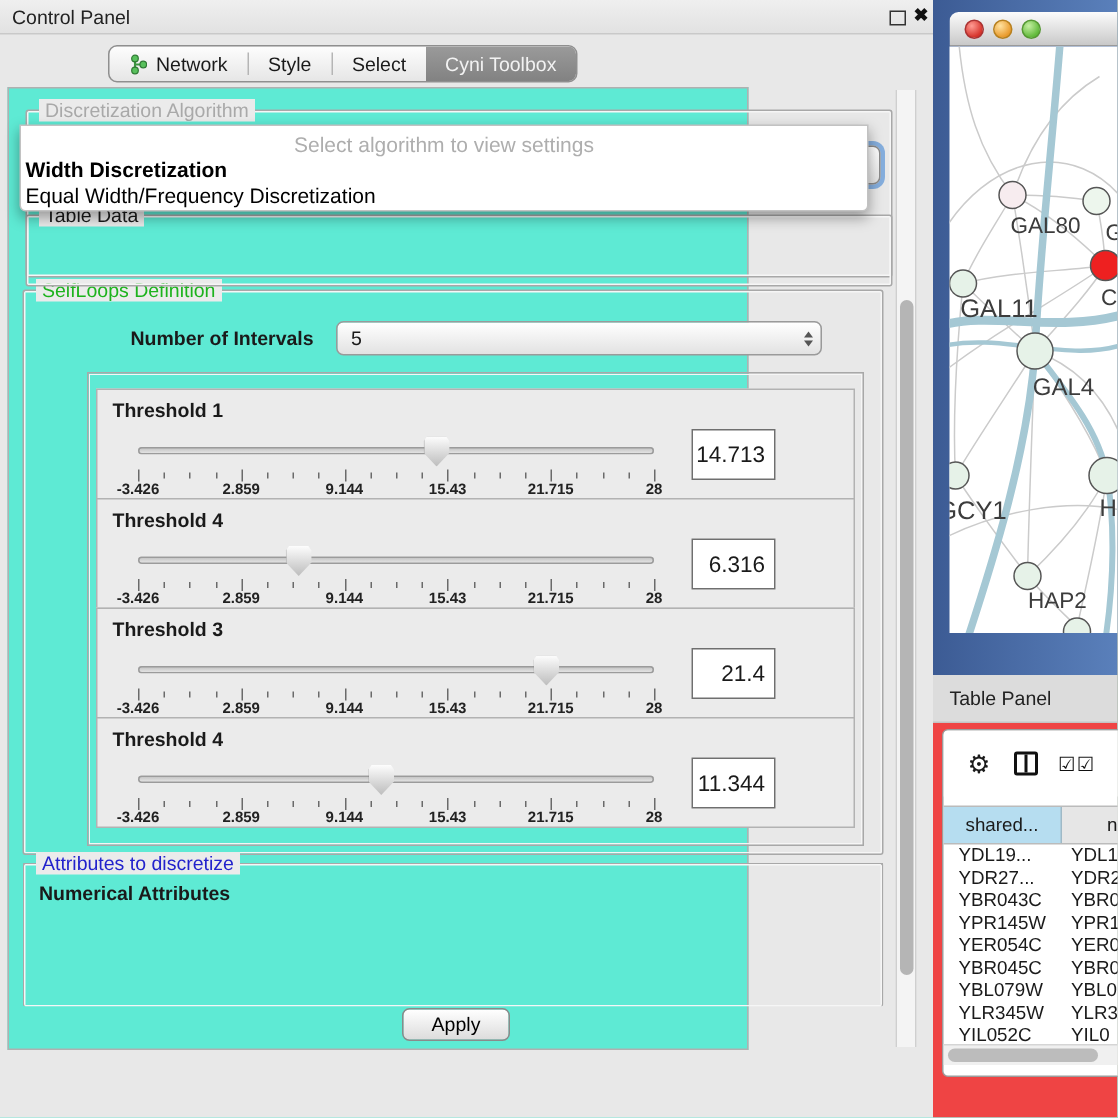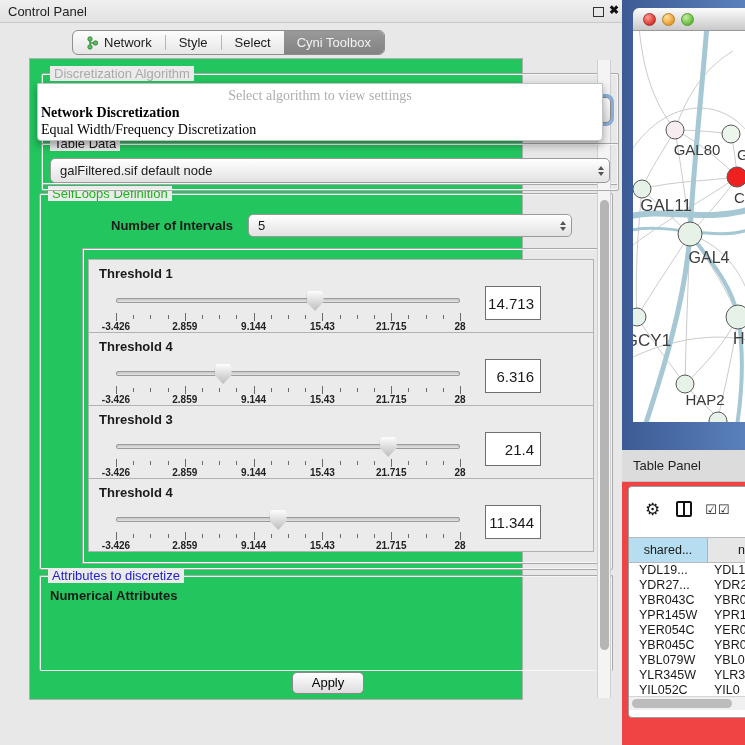--- a/index.html
+++ b/index.html
@@ -19,35 +19,35 @@
   .tab-group { position:absolute; display:flex; height:25px; border:1px solid #8f8f8f; border-radius:6px;
     background:linear-gradient(#fdfdfd,#e6e6e6); overflow:hidden; align-items:stretch; }
   .tab { display:flex; align-items:center; padding:0 13px; font-size:13px; color:#1a1a1a; white-space:nowrap; }
   .tab.active { background:linear-gradient(#9a9a9a,#828282); color:#f2f2f2; }
   .tab-sep { width:1px; background:#b5b5b5; margin:4px 0; }
   .top-tabs { left:72px; top:30px; }
   .bottom-tabs { left:144px; top:704px; height:23px; }
   .net-icon { margin-right:6px; display:inline-flex; }
 
   .cp-content { position:absolute; left:5px; top:58px; width:494px; height:642px;
-    background:#22c55e; border:1px solid #b0b0b0;margin-left:24px; }
+    background:#5eead4; border:1px solid #b0b0b0; }
 
   
   .groupbox { position:absolute; border:1px solid #a8a8a8; border-radius:2px; box-shadow:inset 0 0 0 1px #f6f6f6; }
   .legend { position:absolute; top:-8px; left:8px; background:#ebebeb; padding:0 4px; font-size:13px; }
   .legend.green { color:#1db31d; }
   .legend.blue { color:#2222cc; }
   .legend.faded { color:#a9a9a9; }
 
   
   .algo-group { left:11px; top:14px; width:578px; height:112px; }
   .algo-combo { position:absolute; left:19px; top:38px; width:562px; height:26px; border:1px solid #8a8a8a;
     border-radius:5px; background:linear-gradient(#fff,#e4e4e4); box-shadow:0 0 0 3px #85aedd; z-index:2; }
   .algo-popup { position:absolute; left:7px; top:24px; width:566px; height:58px; background:#fff;
-    border:1px solid #c2c2c2; border-radius:0 0 4px 4px; box-shadow:0 4px 9px rgba(0,0,0,0.35); z-index:5;font-family:Liberation Serif, serif; }
+    border:1px solid #c2c2c2; border-radius:0 0 4px 4px; box-shadow:0 4px 9px rgba(0,0,0,0.35); z-index:5; }
   .popup-hint { position:absolute; left:0; top:4px; width:100%; text-align:center; color:#aeaeae; font-size:14px; }
   .popup-opt-1 { position:absolute; left:3px; top:21px; font-size:14px; font-weight:bold; color:#000; }
   .popup-opt-2 { position:absolute; left:3px; top:38px; font-size:14px; color:#000; }
 
   
   .combo { position:absolute; border:1px solid #9a9a9a; border-radius:5px;
     background:linear-gradient(#ffffff,#e2e2e2); display:flex; align-items:center; }
   .combo .val { padding-left:9px; font-size:13px; flex:1; overflow:hidden; white-space:nowrap; }
   .stepper { width:16px; display:flex; flex-direction:column; align-items:center; justify-content:center; gap:2px; }
   .arr-up { width:0; height:0; border-left:3.5px solid transparent; border-right:3.5px solid transparent; border-bottom:4.5px solid #555; }
@@ -160,33 +160,26 @@
     </nav>
 
     <div class="cp-content">
 
       <div class="groupbox algo-group">
         <span class="legend faded">Discretization Algorithm</span>
       </div>
       <div class="algo-combo"></div>
       <div class="algo-popup">
         <div class="popup-hint">Select algorithm to view settings</div>
-        <div class="popup-opt-1">Network Discretization</div>
+        <div class="popup-opt-1">Width Discretization</div>
         <div class="popup-opt-2">Equal Width/Frequency Discretization</div>
       </div>
 
       <div class="groupbox tabledata-group">
         <span class="legend">Table Data</span>
-        <div class="combo tabledata-combo">
-          <span class="val">galFiltered.sif default node</span>
-          <span class="stepper">
-              <span class="arr-up"></span>
-              <span class="arr-dn"></span>
-            </span>
-        </div>
       </div>
 
       <div class="groupbox interval-group">
         <span class="legend green">SelfLoops Definition</span>
         <span class="numint-label">Number of Intervals</span>
         <div class="combo numint-combo">
           <span class="val">5</span>
           <span class="stepper">
               <span class="arr-up"></span>
               <span class="arr-dn"></span>

